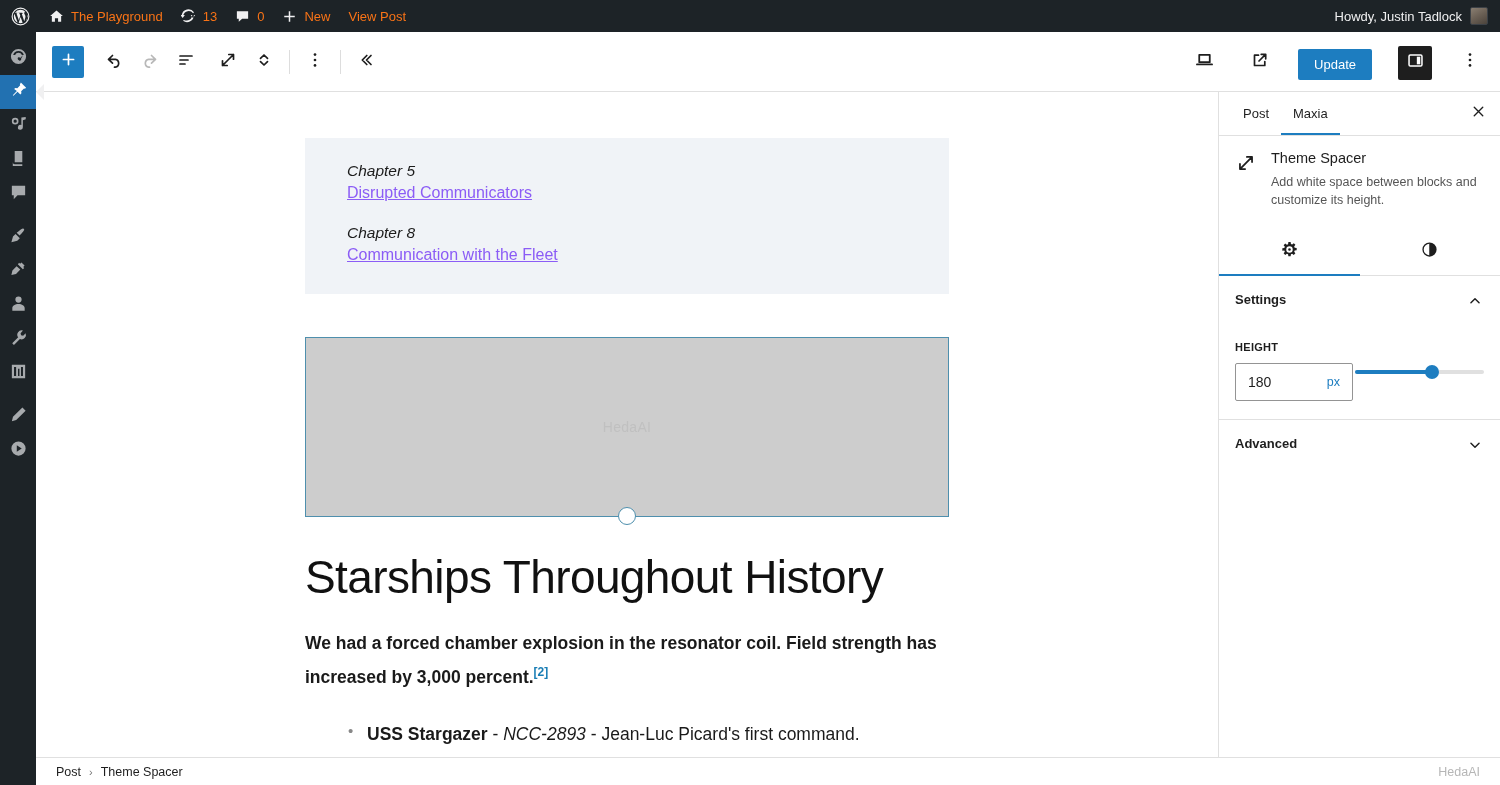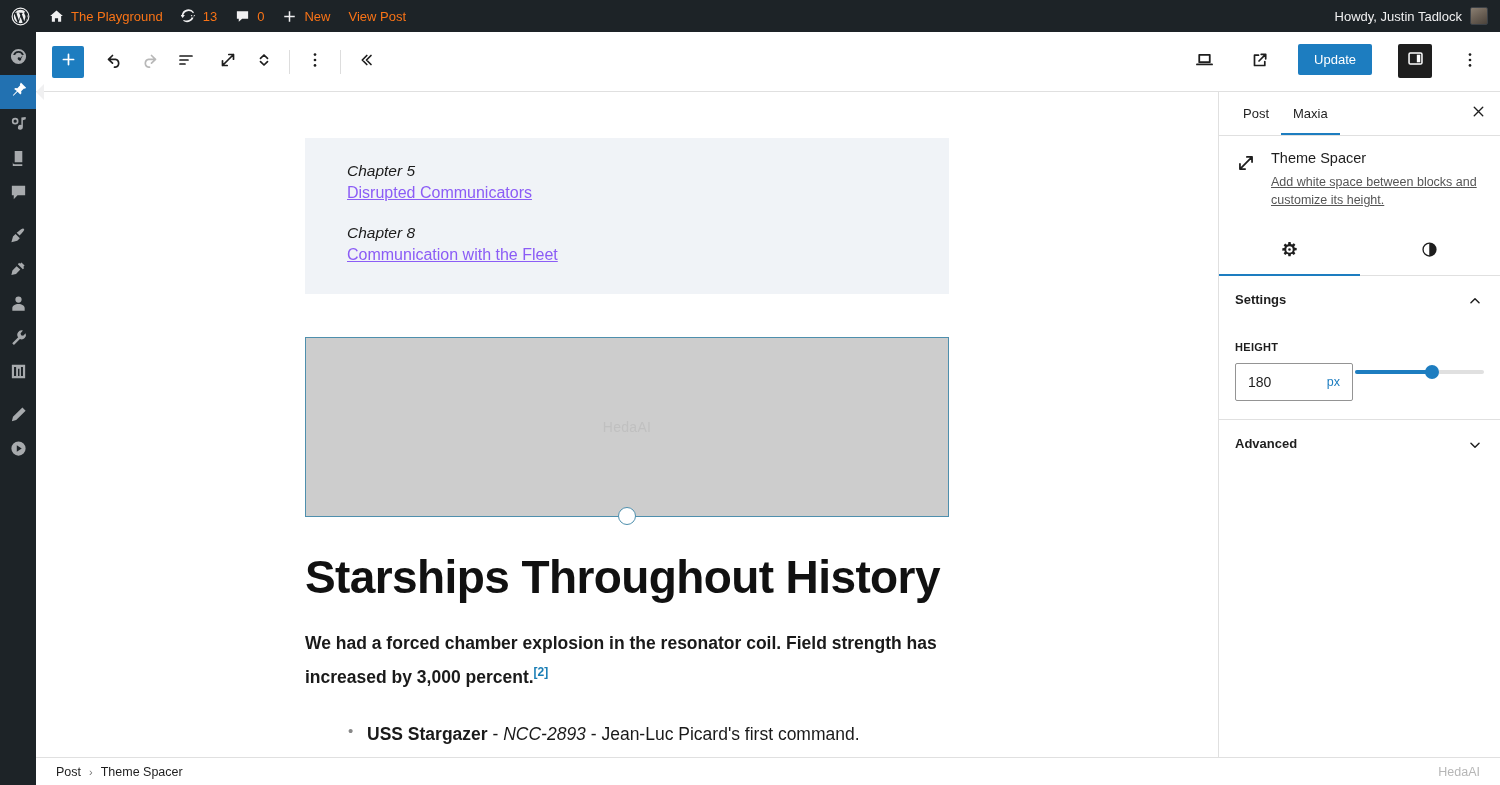--- a/index.html
+++ b/index.html
@@ -86,21 +86,21 @@
   .tb-add {
     width: 32px; height: 32px; border-radius: 2px;
     background: #1e1e1e; color: #fff;
     display: flex; align-items: center; justify-content: center;
     cursor: pointer; flex: none; margin-right: 6px;
   }
   .tb-add { background: #1d7dc0; }
   .tb-add svg { stroke: #fff; stroke-width: 2; fill: none; stroke-linecap: round; }
   .tb-div { width: 1px; height: 24px; background: #ddd; margin: 0 7px; flex: none; }
   .tb-gap { width: 6px; flex: none; }
-  .hdr-right { margin-left: auto; display: flex; align-items: flex-start; gap: 20px; }
+  .hdr-right { margin-left: auto; display: flex; align-items: flex-end; gap: 20px; }
   .update-btn {
     background: #1d7dc0; color: #fff;
     font-size: 13px; font-weight: 500;
     border: none; border-radius: 2px;
     padding: 9px 16px; cursor: pointer; line-height: 1;
     font-family: "Liberation Sans", sans-serif;
   }
   .sidebar-toggle {
     width: 34px; height: 34px; border-radius: 2px;
     background: #1e1e1e;
@@ -155,21 +155,21 @@
   }
   .spacer-handle {
     position: absolute; left: 50%; bottom: -9px;
     margin-left: -9px;
     width: 18px; height: 18px; border-radius: 50%;
     background: #fff; border: 1.6px solid #4e8fad;
     cursor: ns-resize;
   }
 
   .post-title {
-    font-size: 46px; font-weight: 700; letter-spacing: -0.6px;
+    font-size: 46px; font-weight: 400; letter-spacing: -0.6px;
     color: #111; margin: 36px 0 23px 0; line-height: 1.08;
   }
   .post-p {
     font-size: 17.5px; line-height: 1.98; color: #1a1a1a;
     margin-bottom: 22px;
     font-weight: bold;
   }
   .fnref {
     color: #1a7eb5; font-size: 12px; vertical-align: super; cursor: pointer;
   }
@@ -209,21 +209,21 @@
     display: flex; align-items: center; justify-content: center;
     cursor: pointer; border-radius: 2px;
   }
   .sb-close svg { stroke: #1e1e1e; stroke-width: 1.6; fill: none; stroke-linecap: round; }
 
   .blockcard { padding: 14px 16px 4px 16px; display: flex; gap: 12px; }
   .blockcard-ico { width: 24px; flex: none; padding-top: 2px; }
   .blockcard-ico svg { stroke: #1e1e1e; stroke-width: 1.6; fill: none;
                        stroke-linecap: round; stroke-linejoin: round; }
   .blockcard-title { font-size: 14.5px; color: #1e1e1e; margin-bottom: 7px; }
-  .blockcard-desc { font-size: 12.5px; color: #555; line-height: 1.47; text-decoration: underline; }
+  .blockcard-desc { font-size: 12.5px; color: #555; line-height: 1.47; }
 
   .sb-subtabs {
     display: flex; border-bottom: 1px solid #e0e0e0;
     margin-top: 16px;
   }
   .sb-subtab {
     flex: 1; height: 46px;
     display: flex; align-items: center; justify-content: center;
     cursor: pointer; border-bottom: 2px solid transparent; margin-bottom: -1px;
   }

